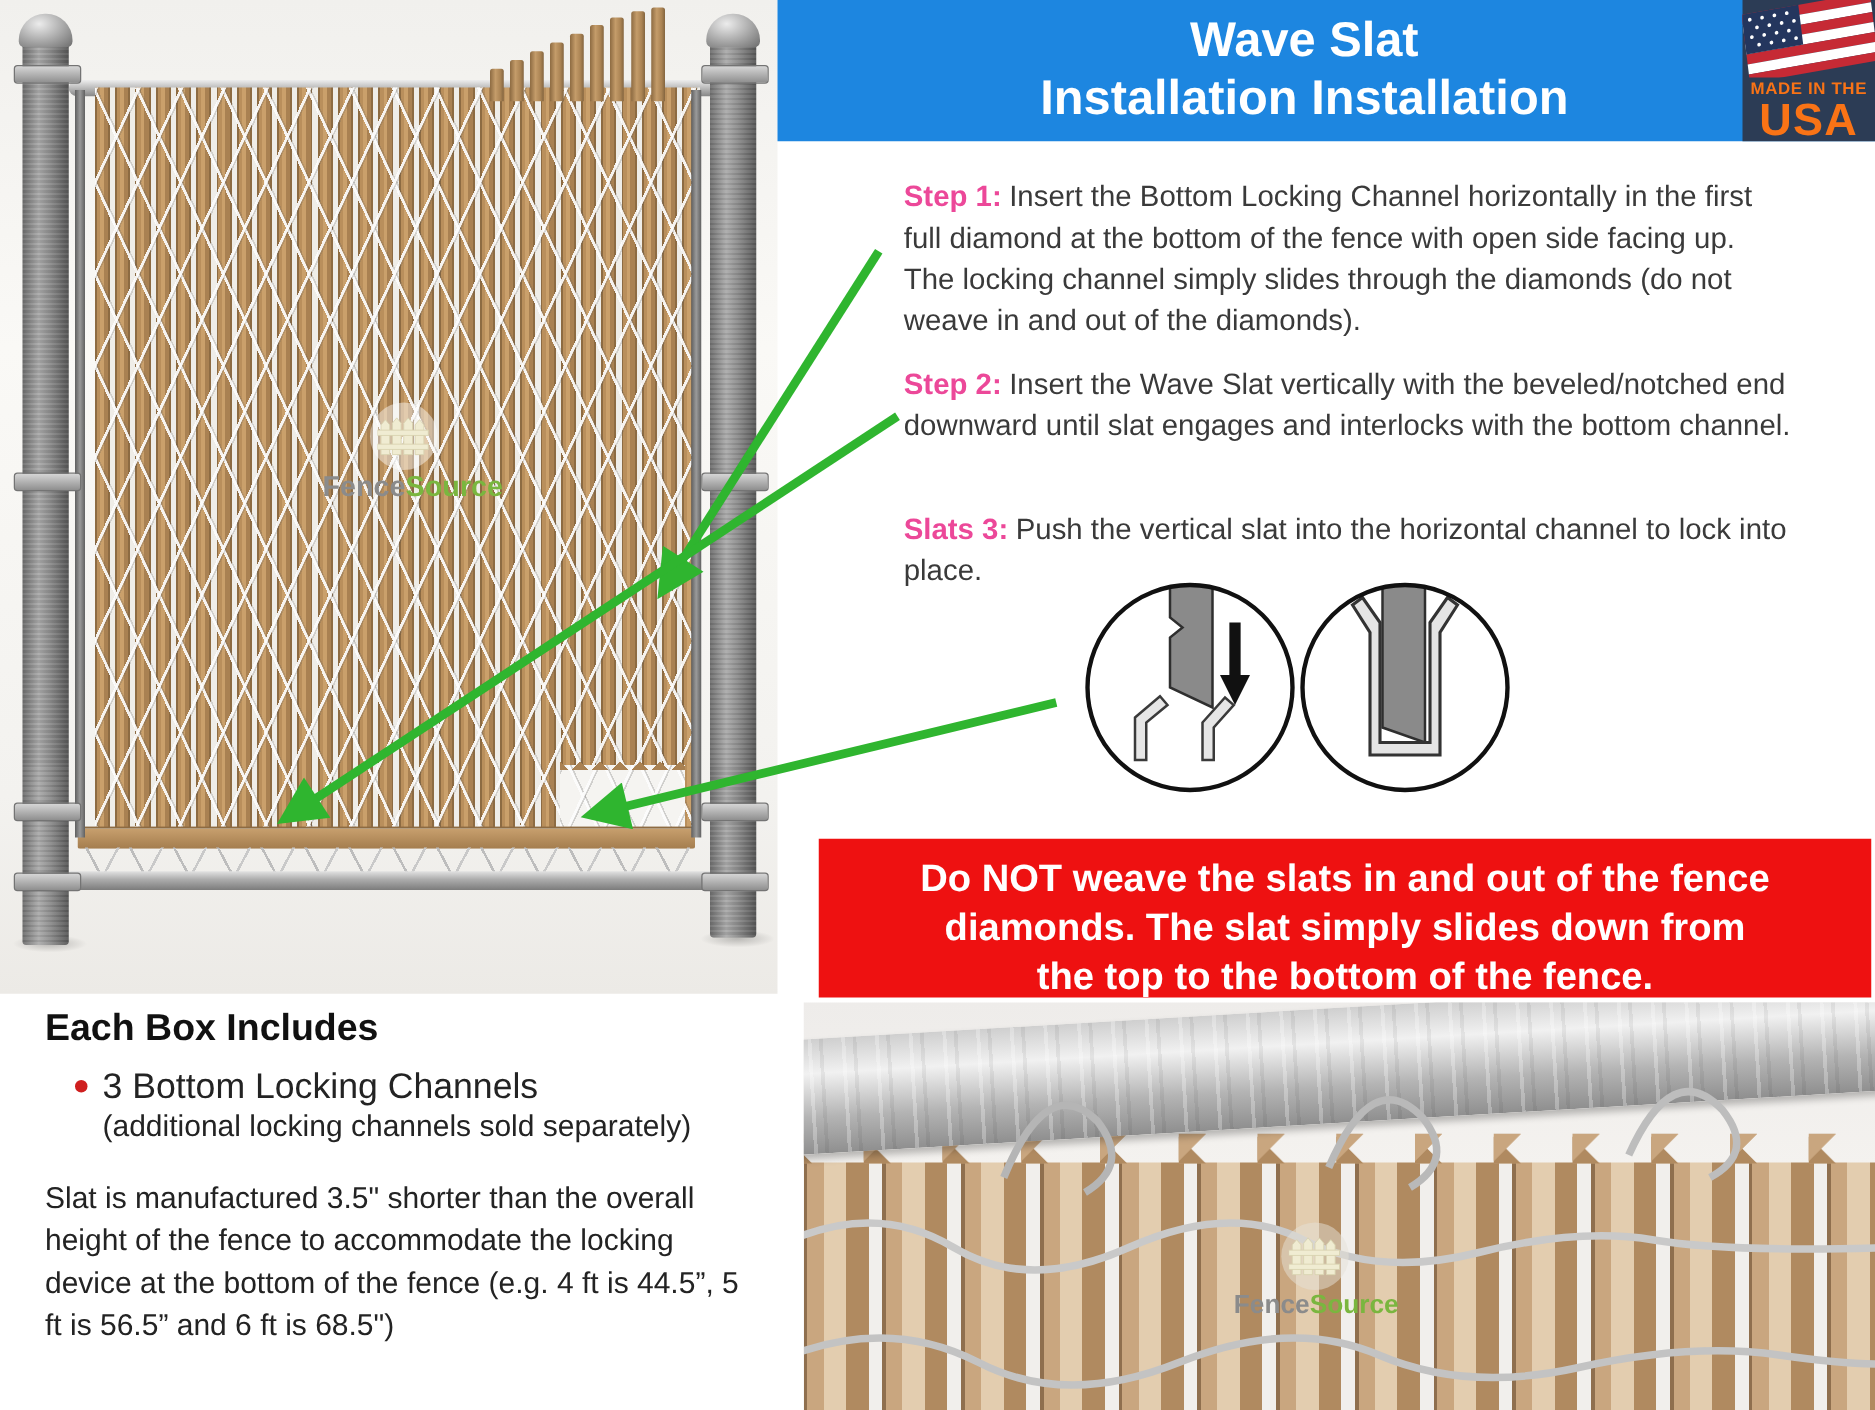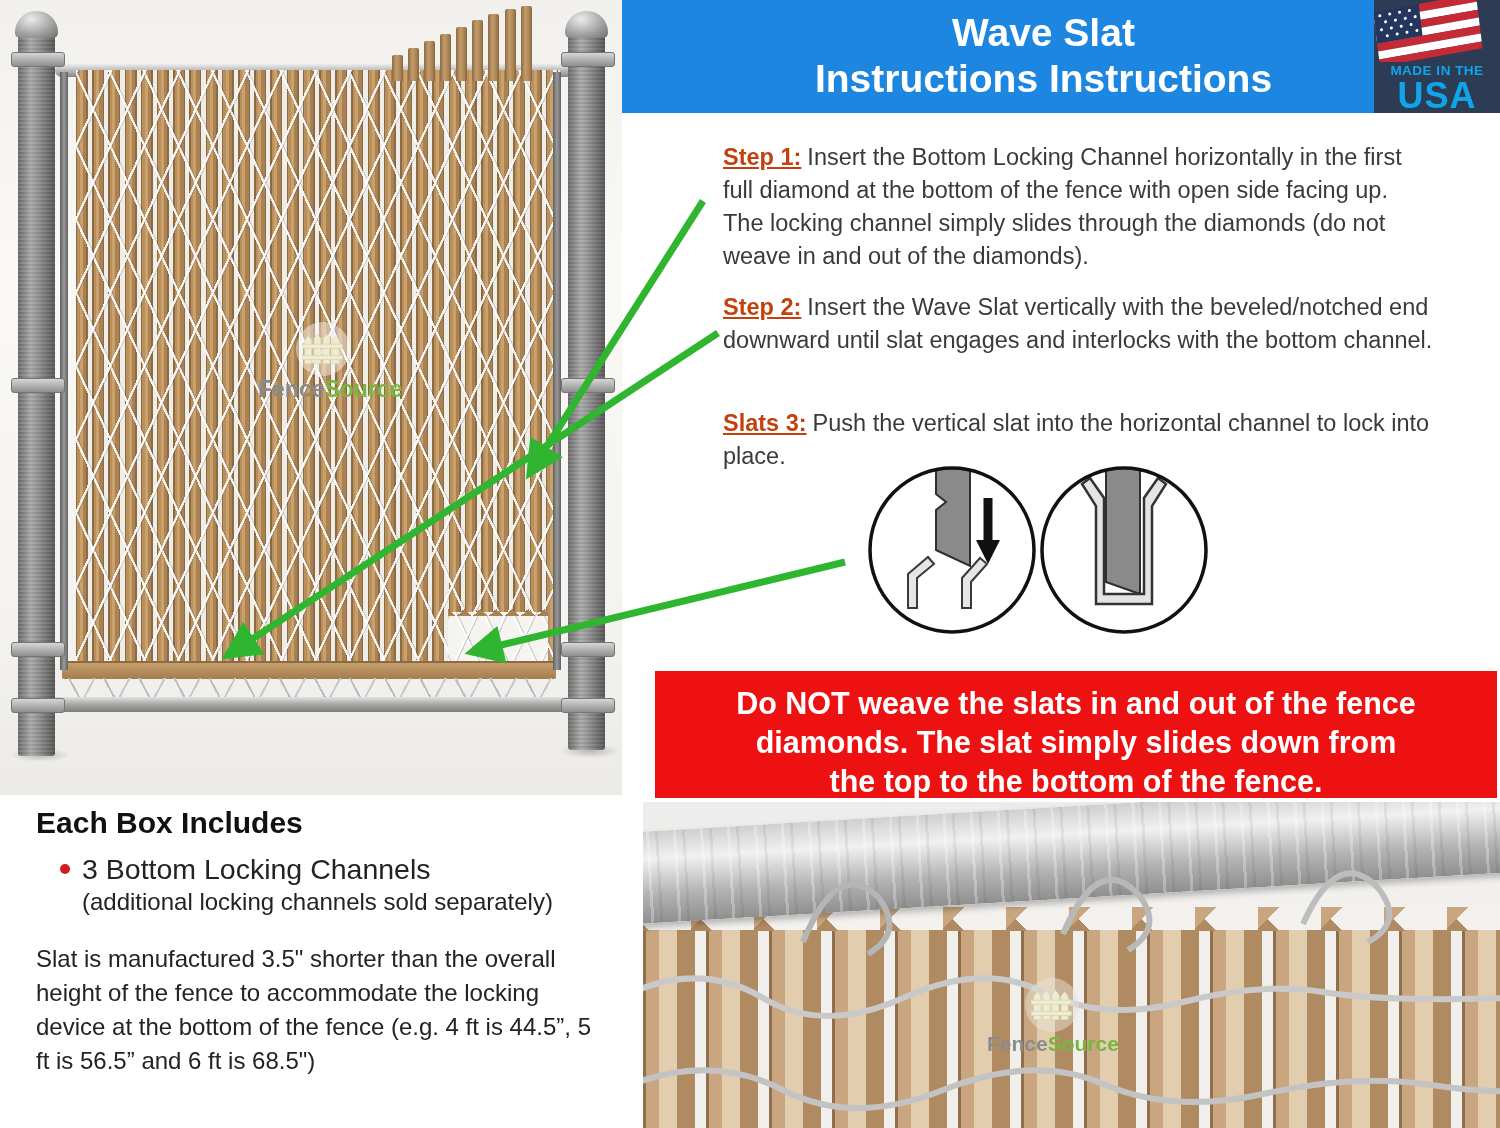--- a/index.html
+++ b/index.html
@@ -48,28 +48,28 @@
   .watermark{position:absolute;text-align:center;z-index:3;}
   .wm-circle{width:54px;height:54px;margin:0 auto;border-radius:50%;
     background:rgba(255,255,255,.45);display:flex;align-items:center;justify-content:center;}
   .wm-text{font-weight:bold;font-size:23px;letter-spacing:0;}
   .wm-gray{color:#8b8b8b;} .wm-green{color:#7ab63f;}
 
   
   .header{position:absolute;left:622px;top:0;width:878px;height:113px;background:#1d86e0;z-index:2;}
   .header-title{position:absolute;left:72px;right:107px;top:10px;text-align:center;color:#fff;
     font-weight:bold;font-size:39px;line-height:46px;}
-  .badge{position:absolute;right:0;top:0;width:126px;height:113px;background:#2c3c55;overflow:hidden;
-    text-align:center;color:#0ea5e9;}
+  .badge{position:absolute;right:0;top:0;width:106px;height:113px;background:#2c3c55;overflow:hidden;
+    text-align:center;color:#f97316;}
   .badge-line1{position:absolute;left:0;right:0;top:63px;font-weight:bold;font-size:13.5px;letter-spacing:.5px;}
   .badge-line2{position:absolute;left:0;right:0;top:75px;font-weight:bold;font-size:36px;letter-spacing:1px;}
 
   
   .step{position:absolute;left:723px;width:710px;margin:0;font-size:23.5px;line-height:33px;color:#3a3a3a;z-index:3;}
-  .step-label{color:#c2410c;font-weight:bold;margin-right:6px;text-decoration:underline;}
+  .step-label{color:#ec4899;font-weight:bold;margin-right:6px;}
 
   
   .warning{position:absolute;left:655px;top:671px;width:842px;height:127px;background:#ee1111;z-index:3;
     color:#fff;font-weight:bold;font-size:30.5px;line-height:39px;text-align:center;}
   .warning-inner{padding-top:13px;text-align:center;}
 
   
   .photo-top{position:absolute;left:643px;top:802px;width:857px;height:326px;overflow:hidden;z-index:1;
     background:linear-gradient(180deg,#eeecea,#f4f2ef 40%,#eceae7);}
   .tv-rail{position:absolute;left:-22px;top:4px;width:910px;height:92px;border-radius:5px;
@@ -159,21 +159,21 @@
           </g>
         </svg>
       </div>
       <div class="wm-text"><span class="wm-gray">Fence</span><span class="wm-green">Source</span></div>
     </div>
   </div>
 
   <div class="header">
     <div class="header-title">
       <div>Wave Slat</div>
-      <div>Instructions Instructions</div>
+      <div>Installation Installation</div>
     </div>
     <div class="badge">
       <svg style="position:absolute;left:-6px;top:0px;" width="116" height="62" viewBox="0 0 116 62">
         <g transform="rotate(-7 58 31) skewY(-3)">
           <rect x="8" y="6" width="104" height="8" fill="#c62a35"></rect>
           <rect x="8" y="14" width="104" height="8" fill="#ffffff"></rect>
           <rect x="8" y="22" width="104" height="8" fill="#c62a35"></rect>
           <rect x="8" y="30" width="104" height="8" fill="#ffffff"></rect>
           <rect x="8" y="38" width="104" height="8" fill="#c62a35"></rect>
           <rect x="8" y="46" width="104" height="8" fill="#ffffff"></rect>

